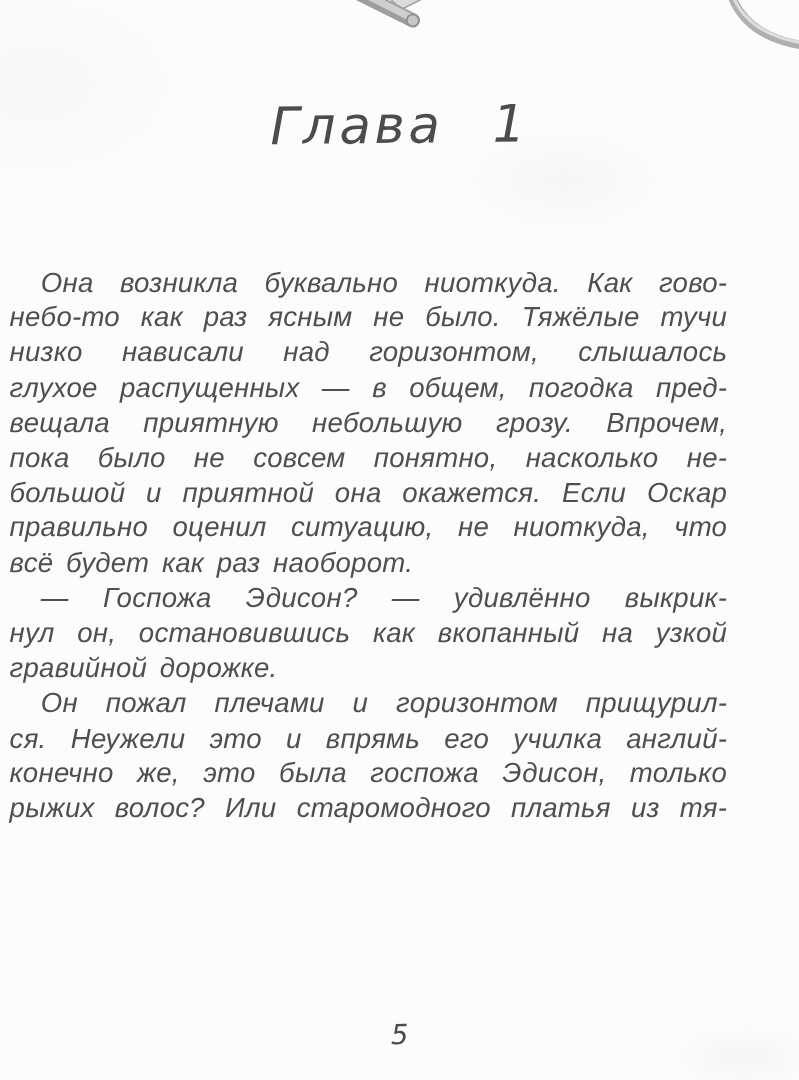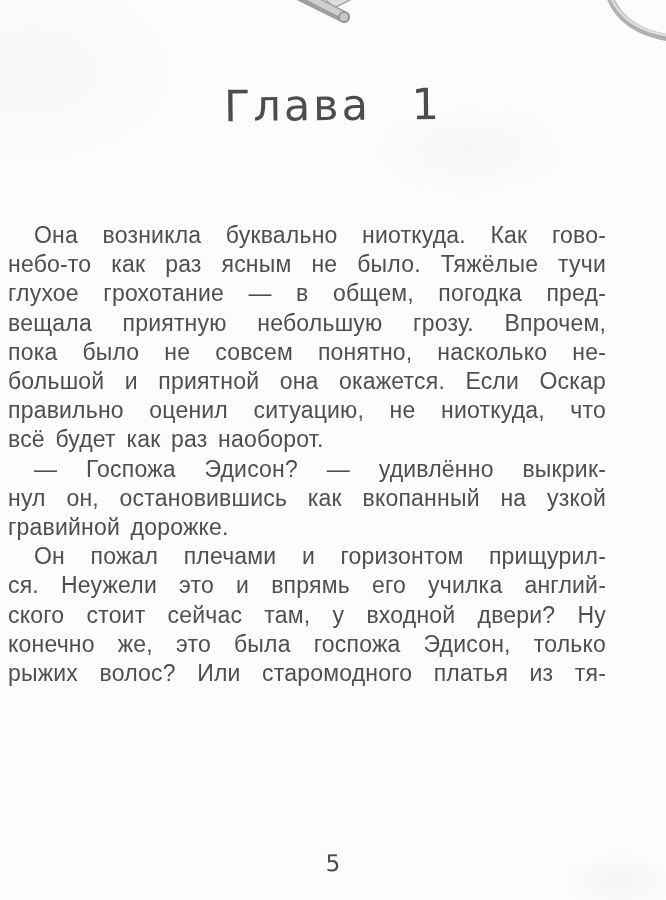--- a/index.html
+++ b/index.html
@@ -12,20 +12,21 @@
     width: 666px;
     height: 900px;
     margin: 0 auto;
     overflow: hidden;
     background:
       radial-gradient(ellipse 140px 70px at 470px 150px, rgba(0,0,0,0.025), transparent 70%),
       radial-gradient(ellipse 220px 140px at 30px 70px, rgba(0,0,0,0.02), transparent 70%),
       radial-gradient(ellipse 90px 40px at 620px 880px, rgba(0,0,0,0.03), transparent 70%),
       var(--page-bg, #fcfcfc);
     font-family: "Liberation Sans", sans-serif;
+    font-style: italic;
   }
 
   
   .frag {
     position: absolute;
     pointer-events: none;
   }
   .frag-pencil { left: 282px; top: 0; }
   .frag-arc { right: 0; top: 0; }
 
@@ -96,36 +97,36 @@
     <path d="M6,-8 C14,18 34,33 68,38" fill="none" stroke="#b0b0b0" stroke-width="7" stroke-linecap="round"></path>
     <path d="M7,-8 C15,17 35,31 68,36" fill="none" stroke="#dedede" stroke-width="2.5" stroke-linecap="round"></path>
   </svg>
 
   <div class="chapter-title">Глава 1</div>
 
   <div class="body-text">
       <div>
         <div class="line indent">Она возникла буквально ниоткуда. Как гово-</div>
         <div class="line">небо-то как раз ясным не было. Тяжёлые тучи</div>
-        <div class="line">глухое грохотание — в общем, погодка пред-</div>
+        <div class="line">низко нависали над горизонтом, слышалось</div>
+        <div class="line">глухое распущенных — в общем, погодка пред-</div>
         <div class="line">вещала приятную небольшую грозу. Впрочем,</div>
         <div class="line">пока было не совсем понятно, насколько не-</div>
         <div class="line">большой и приятной она окажется. Если Оскар</div>
         <div class="line">правильно оценил ситуацию, не ниоткуда, что</div>
         <div class="line no-justify">всё будет как раз наоборот.</div>
       </div>
       <div>
         <div class="line indent">— Госпожа Эдисон? — удивлённо выкрик-</div>
         <div class="line">нул он, остановившись как вкопанный на узкой</div>
         <div class="line no-justify">гравийной дорожке.</div>
       </div>
       <div>
         <div class="line indent">Он пожал плечами и горизонтом прищурил-</div>
         <div class="line">ся. Неужели это и впрямь его училка англий-</div>
-        <div class="line">ского стоит сейчас там, у входной двери? Ну</div>
         <div class="line">конечно же, это была госпожа Эдисон, только</div>
         <div class="line">рыжих волос? Или старомодного платья из тя-</div>
       </div>
     </div>
 
   <div class="page-number">5</div>
 
 </div>
 
 </body></html>

